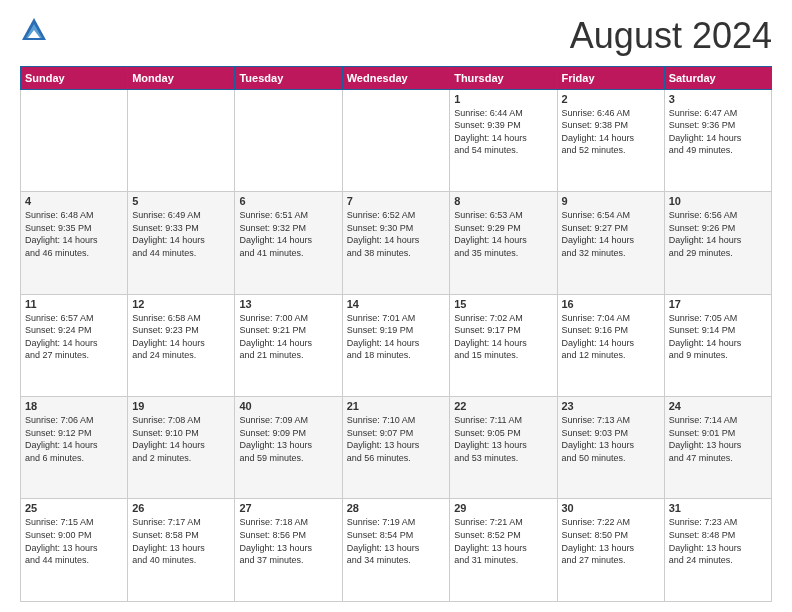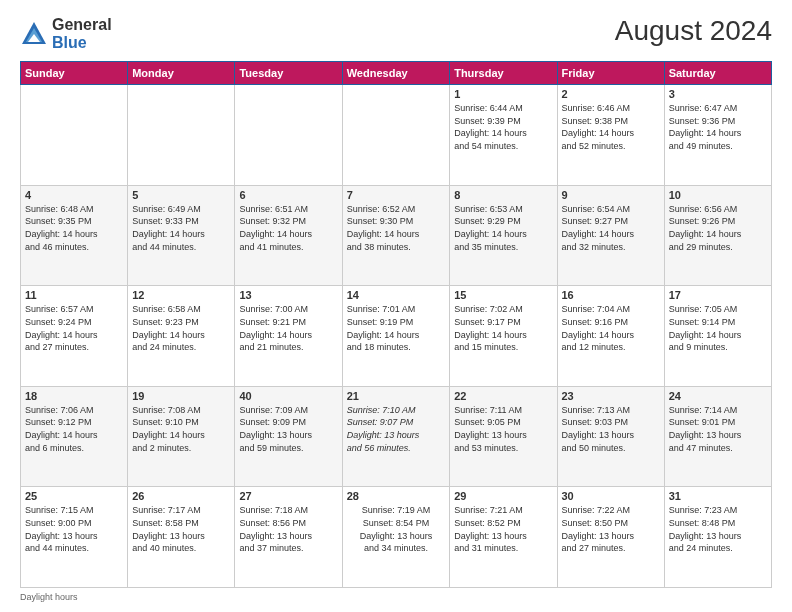--- a/index.html
+++ b/index.html
@@ -44,21 +44,21 @@
     }
     .logo-icon {
       width: 28px;
       height: 28px;
       margin-right: 4px;
     }
     .title-block {
       text-align: right;
     }
     .month-year {
-      font-size: 28px;
+      font-size: 36px;
       font-weight: 300;
       color: #333;
       line-height: 1.1;
     }
     .location {
       font-size: 14px;
       color: #555;
     }
     .calendar-table {
       width: 100%;
@@ -113,24 +113,20 @@
 <body>
 
 <div class="page">
   <div class="header">
     <div class="logo">
       <svg class="logo-icon" viewBox="0 0 28 28" xmlns="http://www.w3.org/2000/svg">
         <polygon points="14,2 26,24 2,24" fill="#2a6db5"></polygon>
         <polygon points="14,8 22,22 6,22" fill="#5a9fd4"></polygon>
         <polygon points="14,14 20,22 8,22" fill="#fff"></polygon>
       </svg>
-      <div class="logo-text">
-        <span class="logo-general">General</span>
-        <span class="logo-blue">Blue</span>
-      </div>
     </div>
     <div class="title-block">
       <div class="month-year">August 2024</div>
     </div>
   </div>
 
   <table class="calendar-table">
     <thead>
       <tr>
       <th>Sunday</th>
@@ -289,21 +285,21 @@
           </td>
           <td>
             <span class="day-number">40</span>
             <div class="day-info" style="white-space: pre-line;">Sunrise: 7:09 AM
 Sunset: 9:09 PM
 Daylight: 13 hours
 and 59 minutes.</div>
           </td>
           <td>
             <span class="day-number">21</span>
-            <div class="day-info" style="white-space: pre-line; font-style: italic;">Sunrise: 7:10 AM
+            <div class="day-info" style="white-space: pre-line;">Sunrise: 7:10 AM
 Sunset: 9:07 PM
 Daylight: 13 hours
 and 56 minutes.</div>
           </td>
           <td>
             <span class="day-number">22</span>
             <div class="day-info" style="white-space: pre-line;">Sunrise: 7:11 AM
 Sunset: 9:05 PM
 Daylight: 13 hours
 and 53 minutes.</div>
@@ -340,21 +336,21 @@
           </td>
           <td>
             <span class="day-number">27</span>
             <div class="day-info" style="white-space: pre-line;">Sunrise: 7:18 AM
 Sunset: 8:56 PM
 Daylight: 13 hours
 and 37 minutes.</div>
           </td>
           <td>
             <span class="day-number">28</span>
-            <div class="day-info" style="white-space: pre-line; text-align: center;">Sunrise: 7:19 AM
+            <div class="day-info" style="white-space: pre-line;">Sunrise: 7:19 AM
 Sunset: 8:54 PM
 Daylight: 13 hours
 and 34 minutes.</div>
           </td>
           <td>
             <span class="day-number">29</span>
             <div class="day-info" style="white-space: pre-line;">Sunrise: 7:21 AM
 Sunset: 8:52 PM
 Daylight: 13 hours
 and 31 minutes.</div>
@@ -370,16 +366,13 @@
             <span class="day-number">31</span>
             <div class="day-info" style="white-space: pre-line;">Sunrise: 7:23 AM
 Sunset: 8:48 PM
 Daylight: 13 hours
 and 24 minutes.</div>
           </td>
         </tr>
       </tbody>
   </table>
 
-  <div class="footer-note">
-    <span>Daylight hours</span>
-  </div>
 </div>
 
 </body></html>

